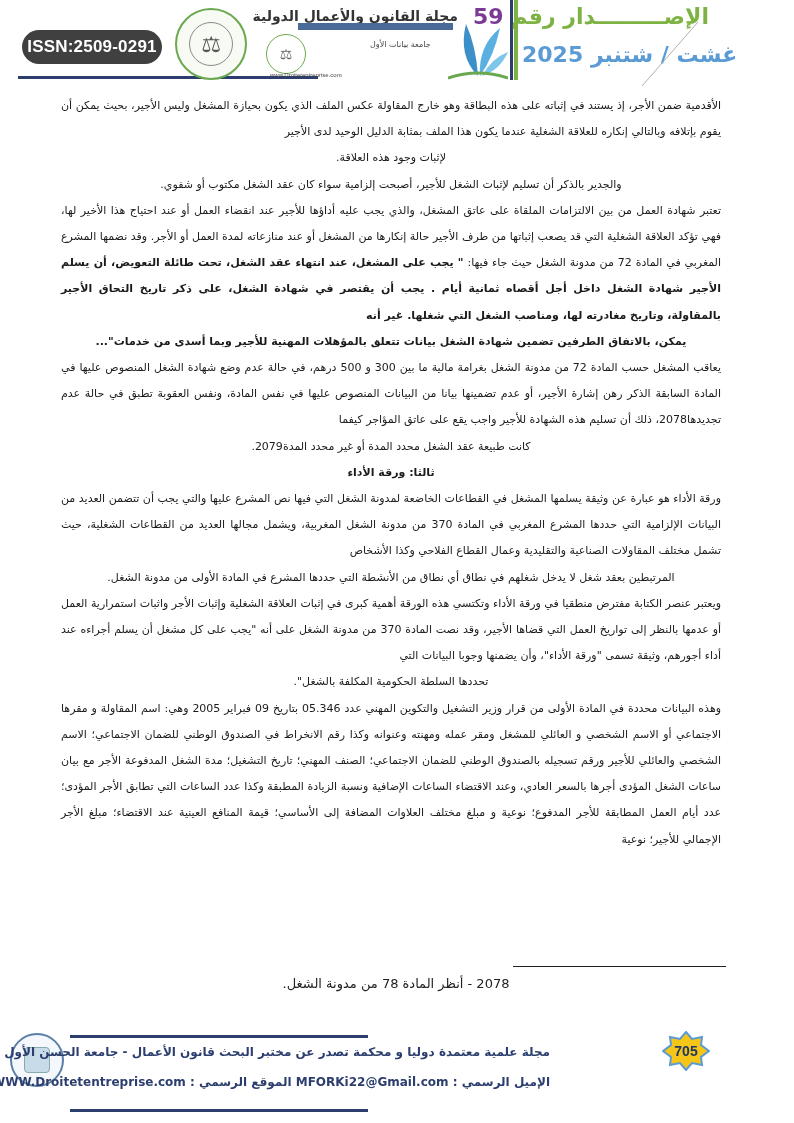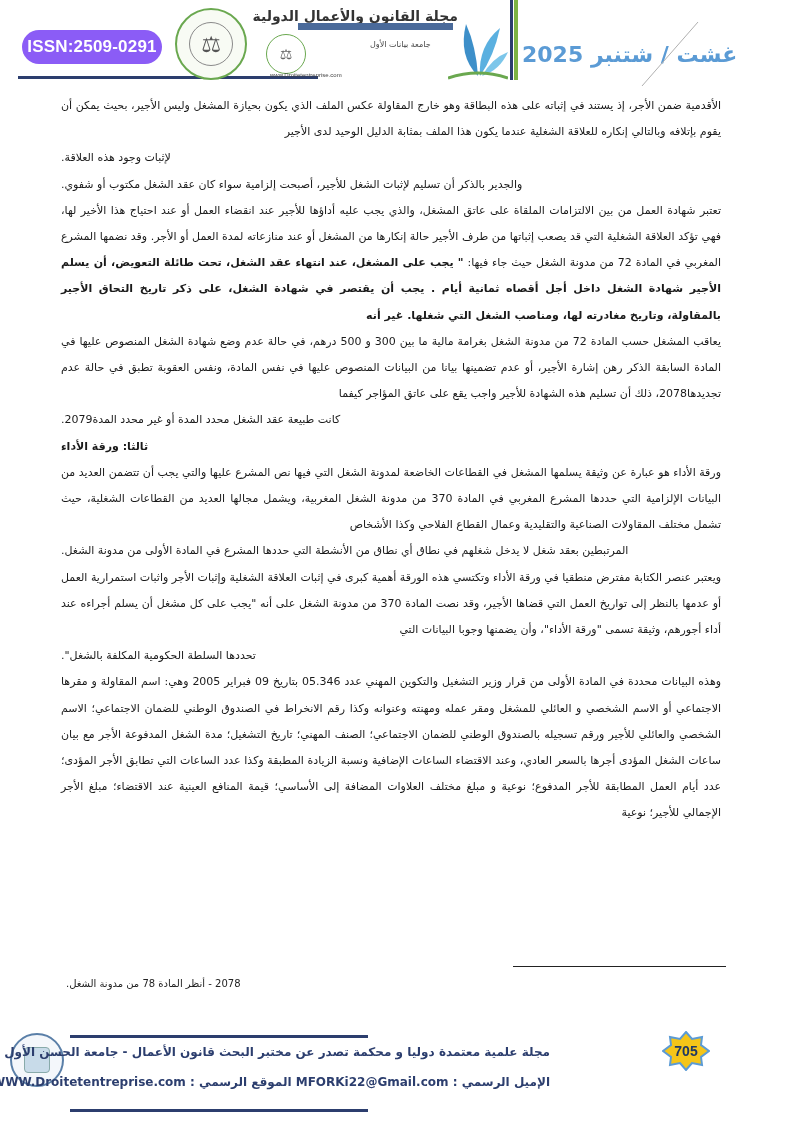--- a/index.html
+++ b/index.html
@@ -3,21 +3,21 @@
   <meta charset="utf-8">
   <style>
     * { box-sizing: border-box; margin: 0; padding: 0; }
     html, body { width: 794px; height: 1123px; background: #ffffff; overflow: hidden; }
     body { position: relative; font-family: "DejaVu Sans", sans-serif; color: #1a1a1a; }
 
     
     .header { position: absolute; top: 0; left: 0; width: 794px; height: 88px; direction: ltr; }
     .issn-badge {
       position: absolute; left: 22px; top: 30px; width: 140px; height: 34px;
-      background: #8b5cf6; border-radius: 17px; color: #fff;
+      background: #404040; border-radius: 17px; color: #fff;
       font-family: "Liberation Sans", sans-serif; font-weight: bold; font-size: 17px;
       display: flex; align-items: center; justify-content: center; letter-spacing: 0.2px;
     }
     .header-rule {
       position: absolute; left: 18px; top: 76px; width: 300px; height: 3px; background: #2c3e6e;
     }
     .lab-seal {
       position: absolute; left: 175px; top: 8px; width: 72px; height: 72px; border-radius: 50%;
       border: 2px solid #6aa84f; background: #f8fbf4;
       display: flex; align-items: center; justify-content: center;
@@ -57,27 +57,27 @@
 
     
     .content {
       position: absolute; left: 61px; top: 93px; width: 660px;
       direction: rtl; text-align: justify; font-family: "DejaVu Sans", sans-serif;
       font-size: 11px; line-height: 26.2px; color: #1a1a1a;
     }
     .content p { margin: 0; }
     .content .heading { font-weight: bold; }
     .content .bold { font-weight: bold; }
-    .content .last-line { text-align: left; }
+    .content .last-line { text-align: center; }
 
     
     .fn-rule { position: absolute; left: 513px; top: 966px; width: 213px; height: 1px; background: #222; }
     .footnotes {
       position: absolute; left: 66px; top: 974px; width: 660px;
-      direction: rtl; font-size: 10px; line-height: 20px; color: #222; text-align: left;
+      direction: rtl; font-size: 13px; line-height: 20px; color: #222; text-align: center;
     }
 
     
     .footer { position: absolute; left: 0; top: 1025px; width: 794px; height: 98px; direction: ltr; }
     .f-rule-top { position: absolute; left: 70px; top: 10px; width: 298px; height: 3px; background: #2c3e6e; }
     .f-rule-bot { position: absolute; left: 70px; top: 84px; width: 298px; height: 3px; background: #2c3e6e; }
     .f-line1 {
       position: absolute; left: 70px; top: 20px; width: 480px; direction: rtl; text-align: right;
       font-size: 12px; font-weight: bold; color: #2c3e6e; white-space: nowrap;
     }
@@ -120,32 +120,37 @@
       <path d="M0 62 Q30 52 60 62" stroke="#6aa84f" stroke-width="3" fill="none"></path>
     </svg>
   </div>
 
   <div class="divider-bars">
     <div class="b1"></div>
       <div class="b2"></div>
   </div>
 
   <div class="issue-block">
+    <div class="issue-line1">
+      <span>الإصـــــــــدار رقم</span>
+      <span class="num">59</span>
+    </div>
     <div class="issue-line2">غشت / شتنبر 2025</div>
   </div>
   <svg style="position:absolute;left:640px;top:20px;width:60px;height:68px">
     <line x1="58" y1="2" x2="2" y2="66" stroke="#b0b0b0" stroke-width="1"></line>
   </svg>
 </div>
 
 <div class="content">
   <p>الأقدمية ضمن الأجر، إذ يستند في إثباته على هذه البطاقة وهو خارج المقاولة عكس الملف الذي يكون بحيازة المشغل وليس الأجير، بحيث يمكن أن يقوم بإتلافه وبالتالي إنكاره للعلاقة الشغلية عندما يكون هذا الملف بمثابة الدليل الوحيد لدى الأجير</p>
   <p class="last-line">لإثبات وجود هذه العلاقة.</p>
   <p class="last-line">والجدير بالذكر أن تسليم لإثبات الشغل للأجير، أصبحت إلزامية سواء كان عقد الشغل مكتوب أو شفوي.</p>
   <p><span>تعتبر شهادة العمل من بين الالتزامات الملقاة على عاتق المشغل، والذي يجب عليه أداؤها للأجير عند انقضاء العمل أو عند احتياج هذا الأخير لها، فهي تؤكد العلاقة الشغلية التي قد يصعب إثباتها من طرف الأجير حالة إنكارها من المشغل أو عند منازعاته لمدة العمل أو الأجر. وقد نضمها المشرع المغربي في المادة 72 من مدونة الشغل حيث جاء فيها: </span><span class="bold">" يجب على المشغل، عند انتهاء عقد الشغل، تحت طائلة التعويض، أن يسلم الأجير شهادة الشغل داخل أجل أقصاه ثمانية أيام . يجب أن يقتصر في شهادة الشغل، على ذكر تاريخ التحاق الأجير بالمقاولة، وتاريخ مغادرته لها، ومناصب الشغل التي شغلها. غير أنه</span></p>
+  <p class="bold last-line">يمكن، بالاتفاق الطرفين تضمين شهادة الشغل بيانات تتعلق بالمؤهلات المهنية للأجير وبما أسدى من خدمات"...</p>
   <p>يعاقب المشغل حسب المادة 72 من مدونة الشغل بغرامة مالية ما بين 300 و 500 درهم، في حالة عدم وضع شهادة الشغل المنصوص عليها في المادة السابقة الذكر رهن إشارة الأجير، أو عدم تضمينها بيانا من البيانات المنصوص عليها في نفس المادة، ونفس  العقوبة تطبق في حالة عدم تجديدها2078، ذلك أن تسليم هذه الشهادة للأجير واجب يقع على عاتق المؤاجر كيفما</p>
   <p class="last-line">كانت طبيعة عقد الشغل محدد المدة أو غير محدد المدة2079.</p>
   <p class="heading last-line">ثالثا: ورقة الأداء</p>
   <p>ورقة الأداء هو عبارة عن وثيقة يسلمها المشغل في القطاعات الخاضعة لمدونة الشغل التي فيها نص المشرع عليها والتي يجب أن تتضمن العديد من البيانات الإلزامية التي حددها المشرع المغربي في المادة 370 من مدونة الشغل المغربية، ويشمل مجالها العديد من القطاعات الشغلية، حيث تشمل مختلف المقاولات الصناعية والتقليدية وعمال القطاع الفلاحي وكذا الأشخاص</p>
   <p class="last-line">المرتبطين بعقد شغل لا يدخل شغلهم في نطاق أي نطاق من الأنشطة التي حددها المشرع في المادة الأولى من مدونة الشغل.</p>
   <p>ويعتبر عنصر الكتابة مفترض منطقيا في ورقة الأداء وتكتسي هذه الورقة أهمية كبرى في إثبات العلاقة الشغلية وإثبات الأجر واثبات استمرارية العمل أو عدمها بالنظر إلى تواريخ العمل التي قضاها الأجير، وقد نصت المادة 370 من مدونة الشغل على أنه "يجب على كل مشغل أن يسلم أجراءه عند أداء أجورهم، وثيقة تسمى "ورقة الأداء"، وأن يضمنها وجوبا البيانات التي</p>
   <p class="last-line">تحددها السلطة الحكومية المكلفة بالشغل".</p>
   <p>وهذه البيانات محددة في المادة الأولى من قرار وزير التشغيل والتكوين المهني عدد 05.346 بتاريخ  09 فبراير 2005 وهي: اسم المقاولة و مقرها الاجتماعي أو الاسم الشخصي و العائلي للمشغل ومقر عمله ومهنته وعنوانه وكذا رقم الانخراط في الصندوق الوطني للضمان الاجتماعي؛ الاسم الشخصي والعائلي للأجير ورقم تسجيله بالصندوق الوطني للضمان الاجتماعي؛  الصنف المهني؛  تاريخ التشغيل؛  مدة الشغل المدفوعة الأجر مع بيان ساعات الشغل المؤدى أجرها بالسعر العادي، وعند الاقتضاء الساعات الإضافية ونسبة الزيادة المطبقة وكذا عدد الساعات التي تطابق الأجر المؤدى؛ عدد أيام العمل المطابقة للأجر المدفوع؛ نوعية و مبلغ مختلف العلاوات المضافة إلى الأساسي؛ قيمة المنافع العينية عند الاقتضاء؛ مبلغ الأجر الإجمالي للأجير؛ نوعية</p>
 </div>
 

